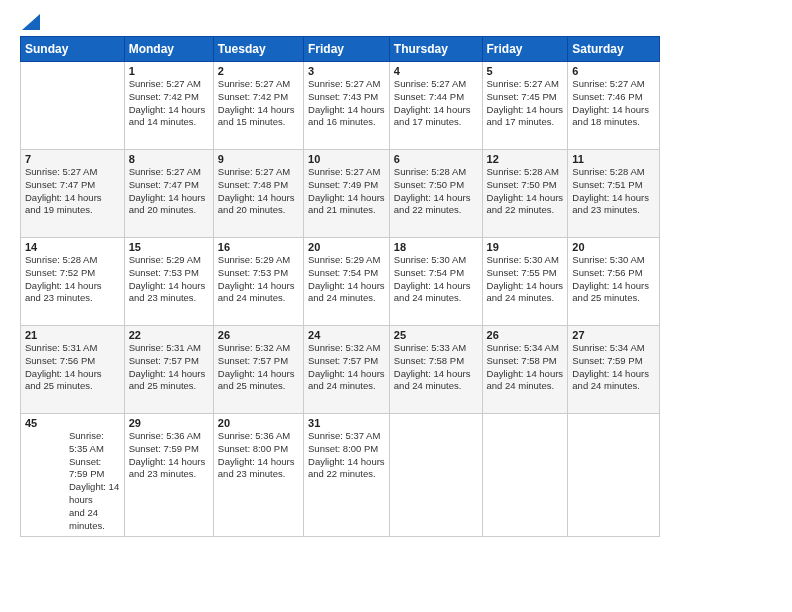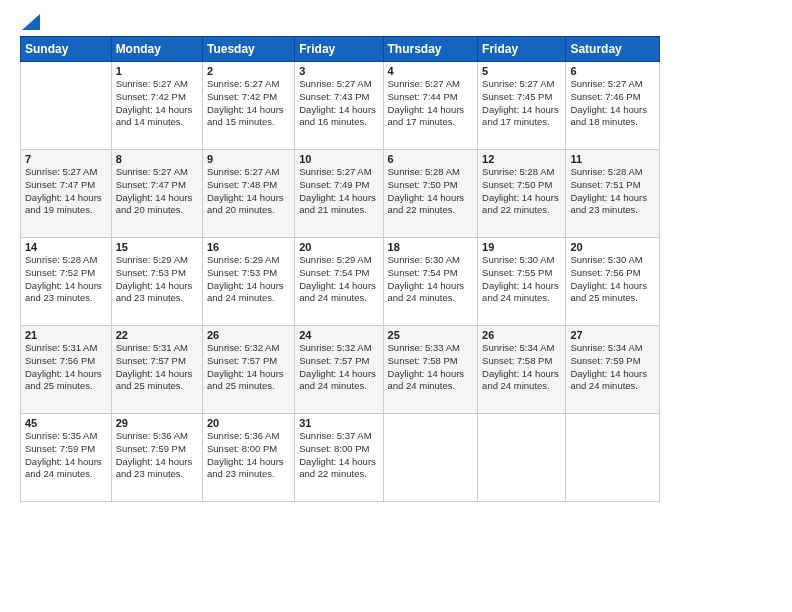--- a/index.html
+++ b/index.html
@@ -309,21 +309,21 @@
             <span class="day-num">27</span>
             <div class="day-info" style="white-space: pre-line;">Sunrise: 5:34 AM
 Sunset: 7:59 PM
 Daylight: 14 hours
 and 24 minutes.</div>
           </td>
         </tr>
         <tr>
           <td>
             <span class="day-num">45</span>
-            <div class="day-info" style="white-space: pre-line;">Sunrise: 5:35 AM
+            <div class="day-info" style="white-space: pre-line; margin-left: 44px;">Sunrise: 5:35 AM
 Sunset: 7:59 PM
 Daylight: 14 hours
 and 24 minutes.</div>
           </td>
           <td>
             <span class="day-num">29</span>
             <div class="day-info" style="white-space: pre-line;">Sunrise: 5:36 AM
 Sunset: 7:59 PM
 Daylight: 14 hours
 and 23 minutes.</div>

